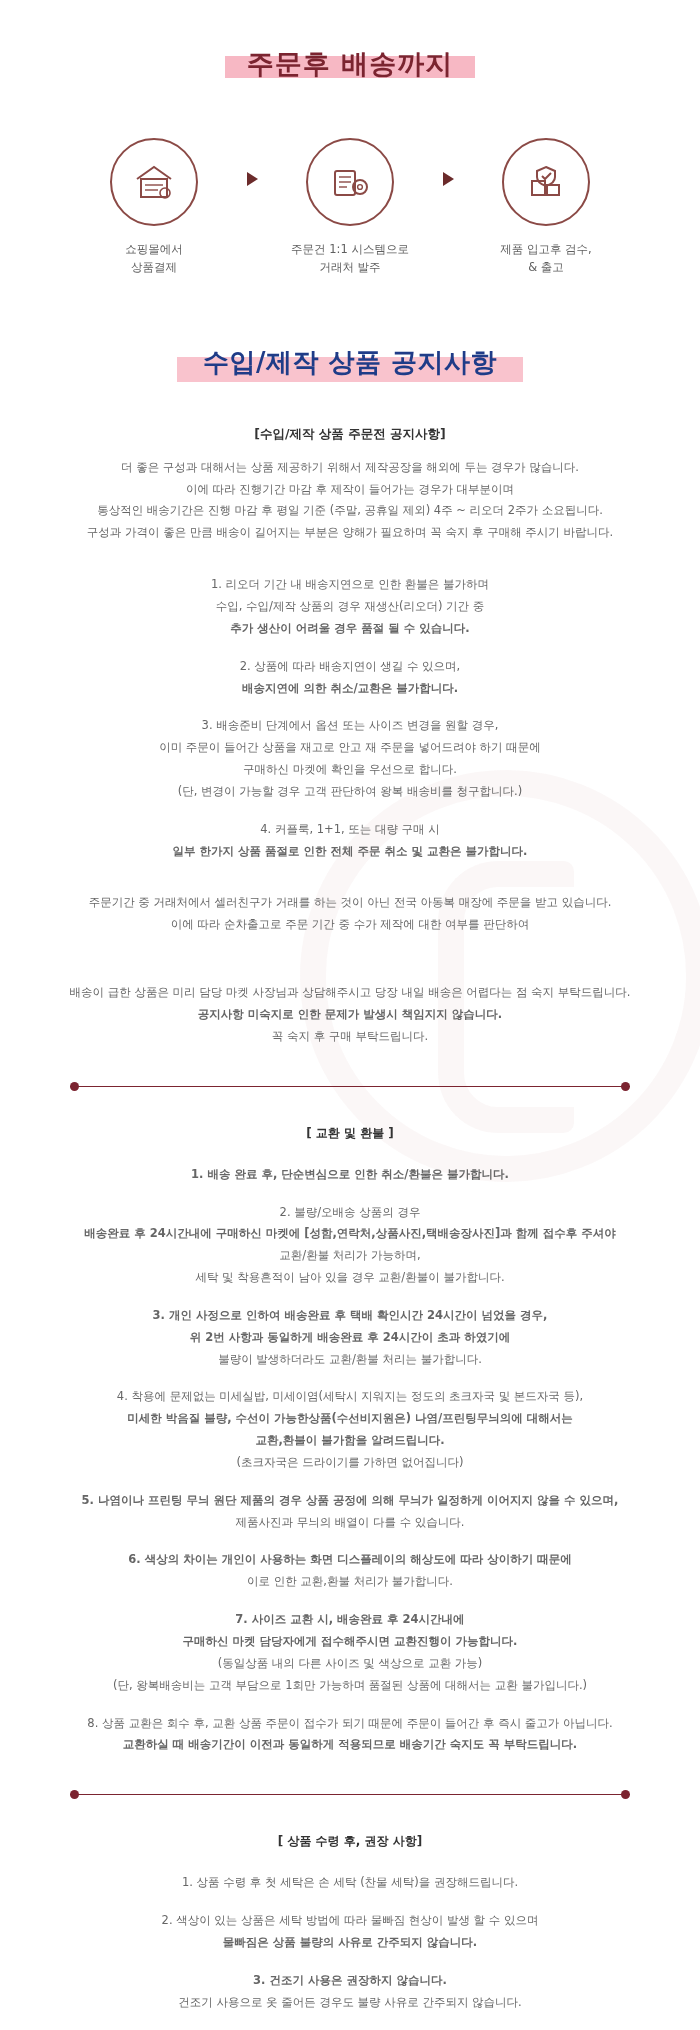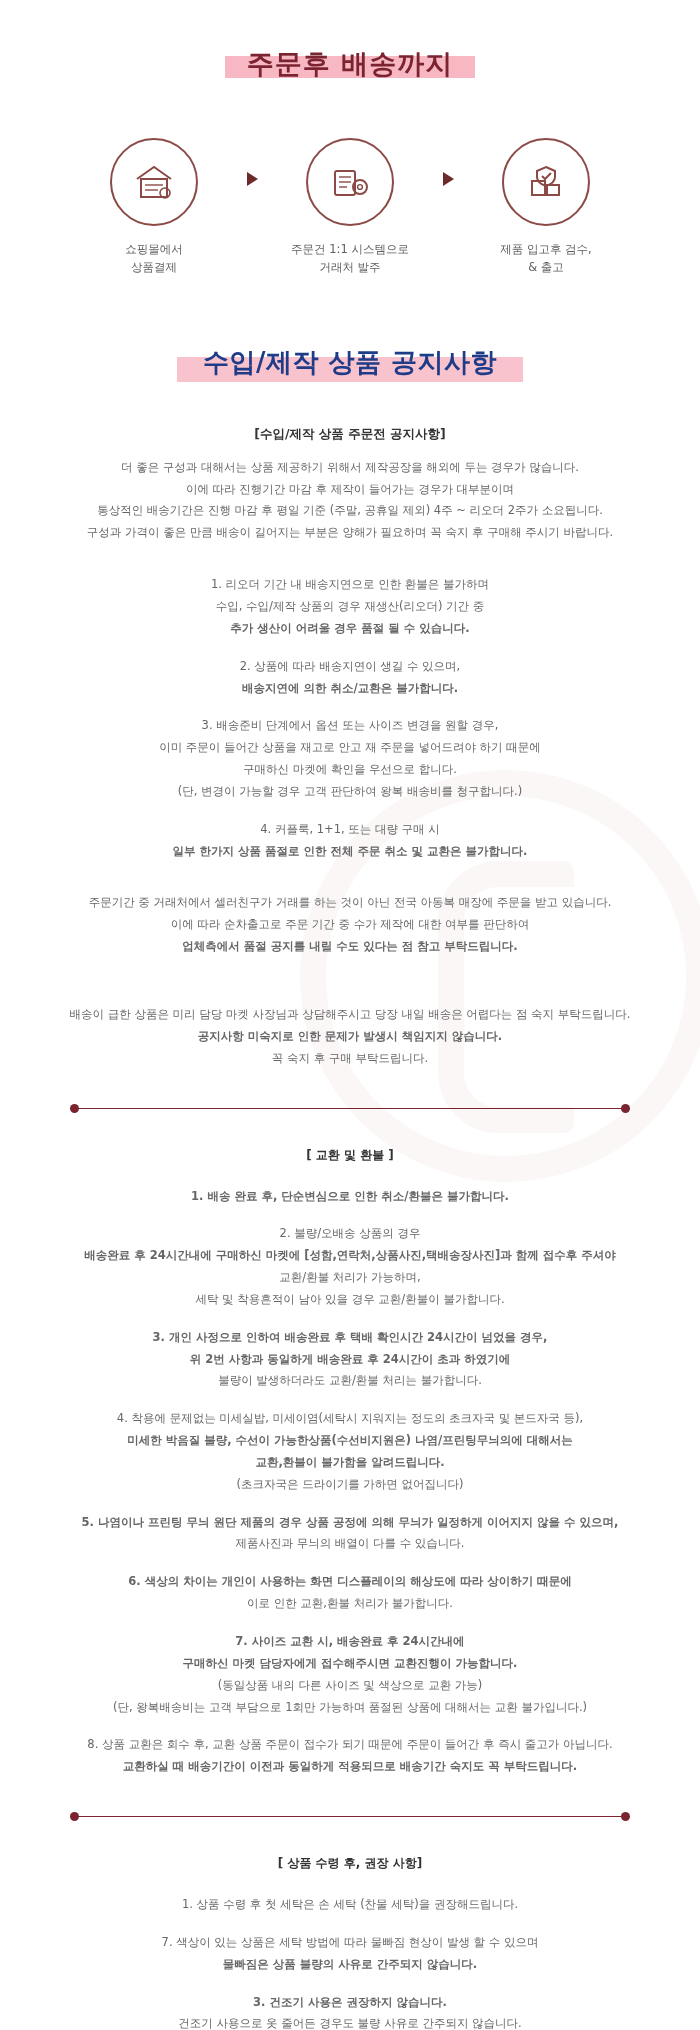--- a/index.html
+++ b/index.html
@@ -297,21 +297,20 @@
       <p class="line">구매하신 마켓에 확인을 우선으로 합니다.</p>
       <p class="line">(단, 변경이 가능할 경우 고객 판단하여 왕복 배송비를 청구합니다.)</p>
 
       <p class="line gap">4. 커플룩, 1+1, 또는 대량 구매 시</p>
       <p class="line red bold">일부 한가지 상품 품절로 인한 전체 주문 취소 및 교환은 불가합니다.</p>
 
       <div class="spacer-md"></div>
 
       <p class="line">주문기간 중 거래처에서 셀러친구가 거래를 하는 것이 아닌 전국 아동복 매장에 주문을 받고 있습니다.</p>
       <p class="line">이에 따라 순차출고로 주문 기간 중 수가 제작에 대한 여부를 판단하여</p>
-      <p class="line red bold">업체측에서 품절 공지를 내릴 수도 있다는 점 참고 부탁드립니다.</p>
 
       <div class="spacer-lg"></div>
 
       <p class="line">배송이 급한 상품은 미리 담당 마켓 사장님과 상담해주시고 당장 내일 배송은 어렵다는 점 숙지 부탁드립니다.</p>
       <p class="line red bold">공지사항 미숙지로 인한 문제가 발생시 책임지지 않습니다.</p>
       <p class="line">꼭 숙지 후 구매 부탁드립니다.</p>
     </div>
 
     <div class="divider">
       <div class="ln"></div>
@@ -357,21 +356,21 @@
       <div class="ln"></div>
         <div class="dot l"></div>
         <div class="dot r"></div>
     </div>
 
     <div class="block">
       <div class="sub-title">[ 상품 수령 후, 권장 사항]</div>
 
       <p class="line">1. 상품 수령 후 첫 세탁은 손 세탁 (찬물 세탁)을 권장해드립니다.</p>
 
-      <p class="line gap">7. 색상이 있는 상품은 세탁 방법에 따라 물빠짐 현상이 발생 할 수 있으며</p>
+      <p class="line gap">2. 색상이 있는 상품은 세탁 방법에 따라 물빠짐 현상이 발생 할 수 있으며</p>
       <p class="line red bold">물빠짐은 상품 불량의 사유로 간주되지 않습니다.</p>
 
       <p class="line red bold gap">3. 건조기 사용은 권장하지 않습니다.</p>
       <p class="line">건조기 사용으로 옷 줄어든 경우도 불량 사유로 간주되지 않습니다.</p>
 
     </div>
 
   </div>
 </div>
 

